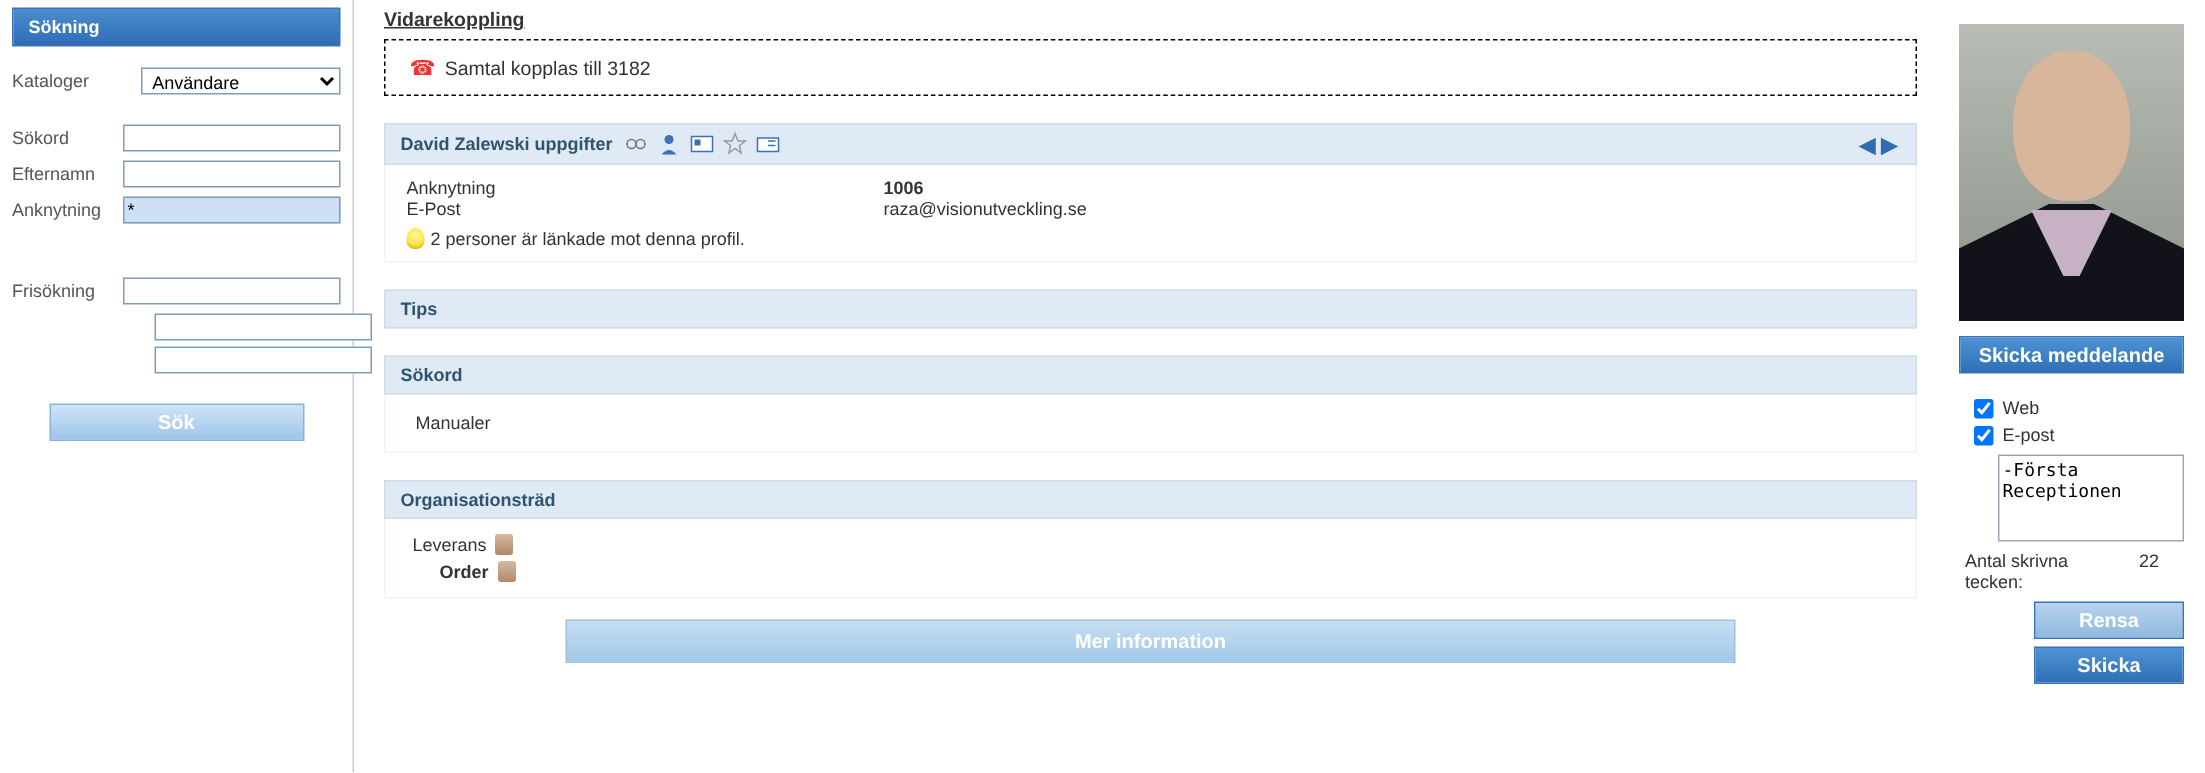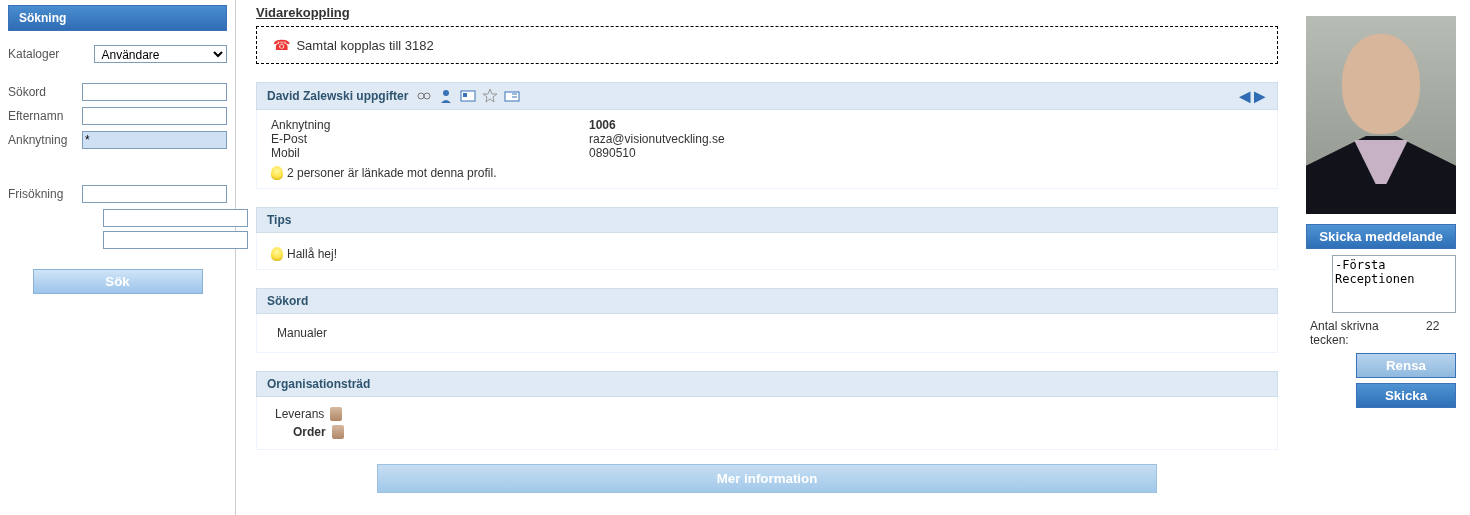--- a/index.html
+++ b/index.html
@@ -288,37 +288,27 @@
   </div>
   <div class="block-body">
     <div class="dl-row">
       <span class="dl-label">Anknytning</span>
       <span class="dl-value"><strong>1006</strong></span>
     </div>
     <div class="dl-row">
       <span class="dl-label">E-Post</span>
       <span class="dl-value">raza@visionutveckling.se</span>
     </div>
-    <div class="dl-row">
-      <span class="dl-label">Mobil</span>
-      <span class="dl-value">0890510</span>
-    </div>
     <div class="bulb-row">
       <span class="bulb-icon"></span>
       <span>2 personer är länkade mot denna profil.</span>
     </div>
   </div>
 
   <div class="block-header">Tips</div>
-  <div class="block-body">
-    <div class="bulb-row">
-      <span class="bulb-icon"></span>
-      <span>Hallå hej!</span>
-    </div>
-  </div>
 
   <div class="block-header">Sökord</div>
   <div class="block-body">
     <div style="padding:4px 6px;">Manualer</div>
   </div>
 
   <div class="block-header">Organisationsträd</div>
   <div class="block-body org-list">
     <div class="org-item">
       <span>Leverans</span>
@@ -334,20 +324,30 @@
 </div>
 
 <div class="right-bar">
   <div class="avatar-box">
     <div class="avatar-head"></div>
     <div class="avatar-torso"></div>
     <div class="avatar-collar"></div>
   </div>
   <button class="skicka-btn">Skicka meddelande</button>
 
+  <div class="checks">
+    <div class="check-row">
+      <input type="checkbox" checked="" style="">
+      <span>Web</span>
+    </div>
+    <div class="check-row">
+      <input type="checkbox" checked="" style="">
+      <span>E-post</span>
+    </div>
+  </div>
 
   <textarea class="msg-area" style="">-Första Receptionen</textarea>
 
   <div class="char-row">
     <span class="lbl">Antal skrivna tecken:</span>
     <span class="val">22</span>
   </div>
 
   <button class="rensa-btn">Rensa</button>
   <button class="small-skicka-btn">Skicka</button>

